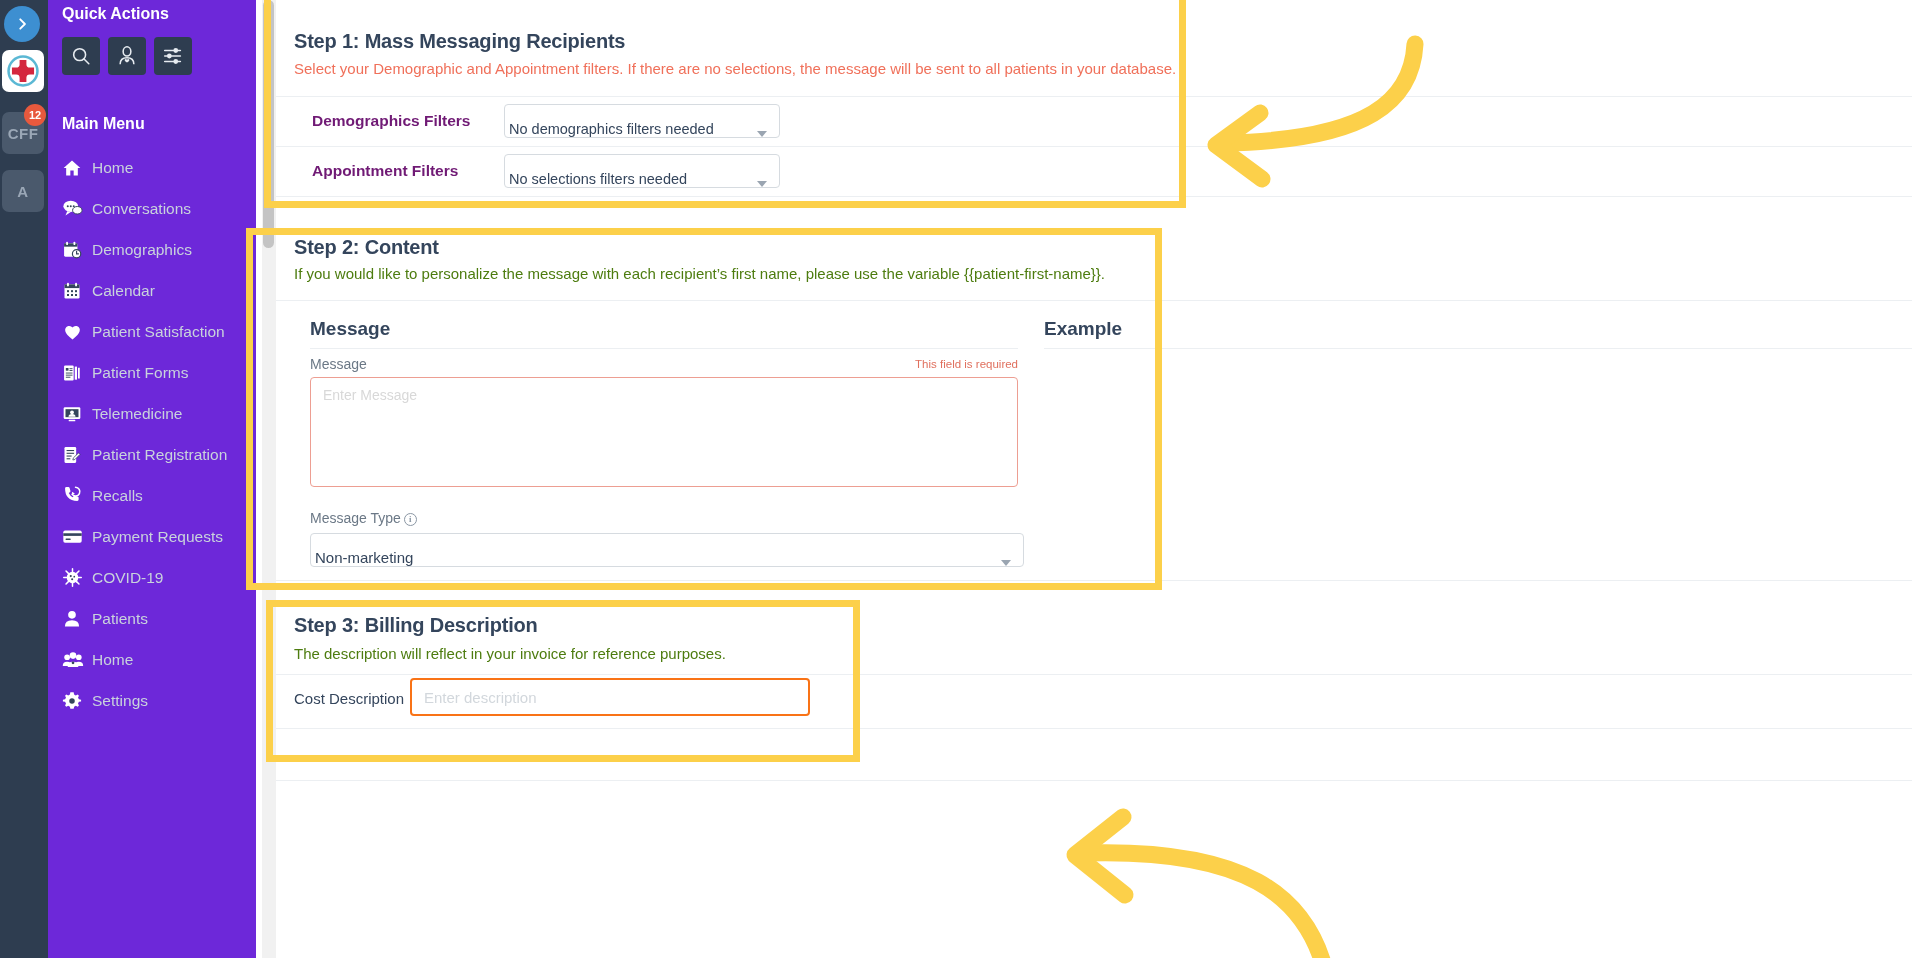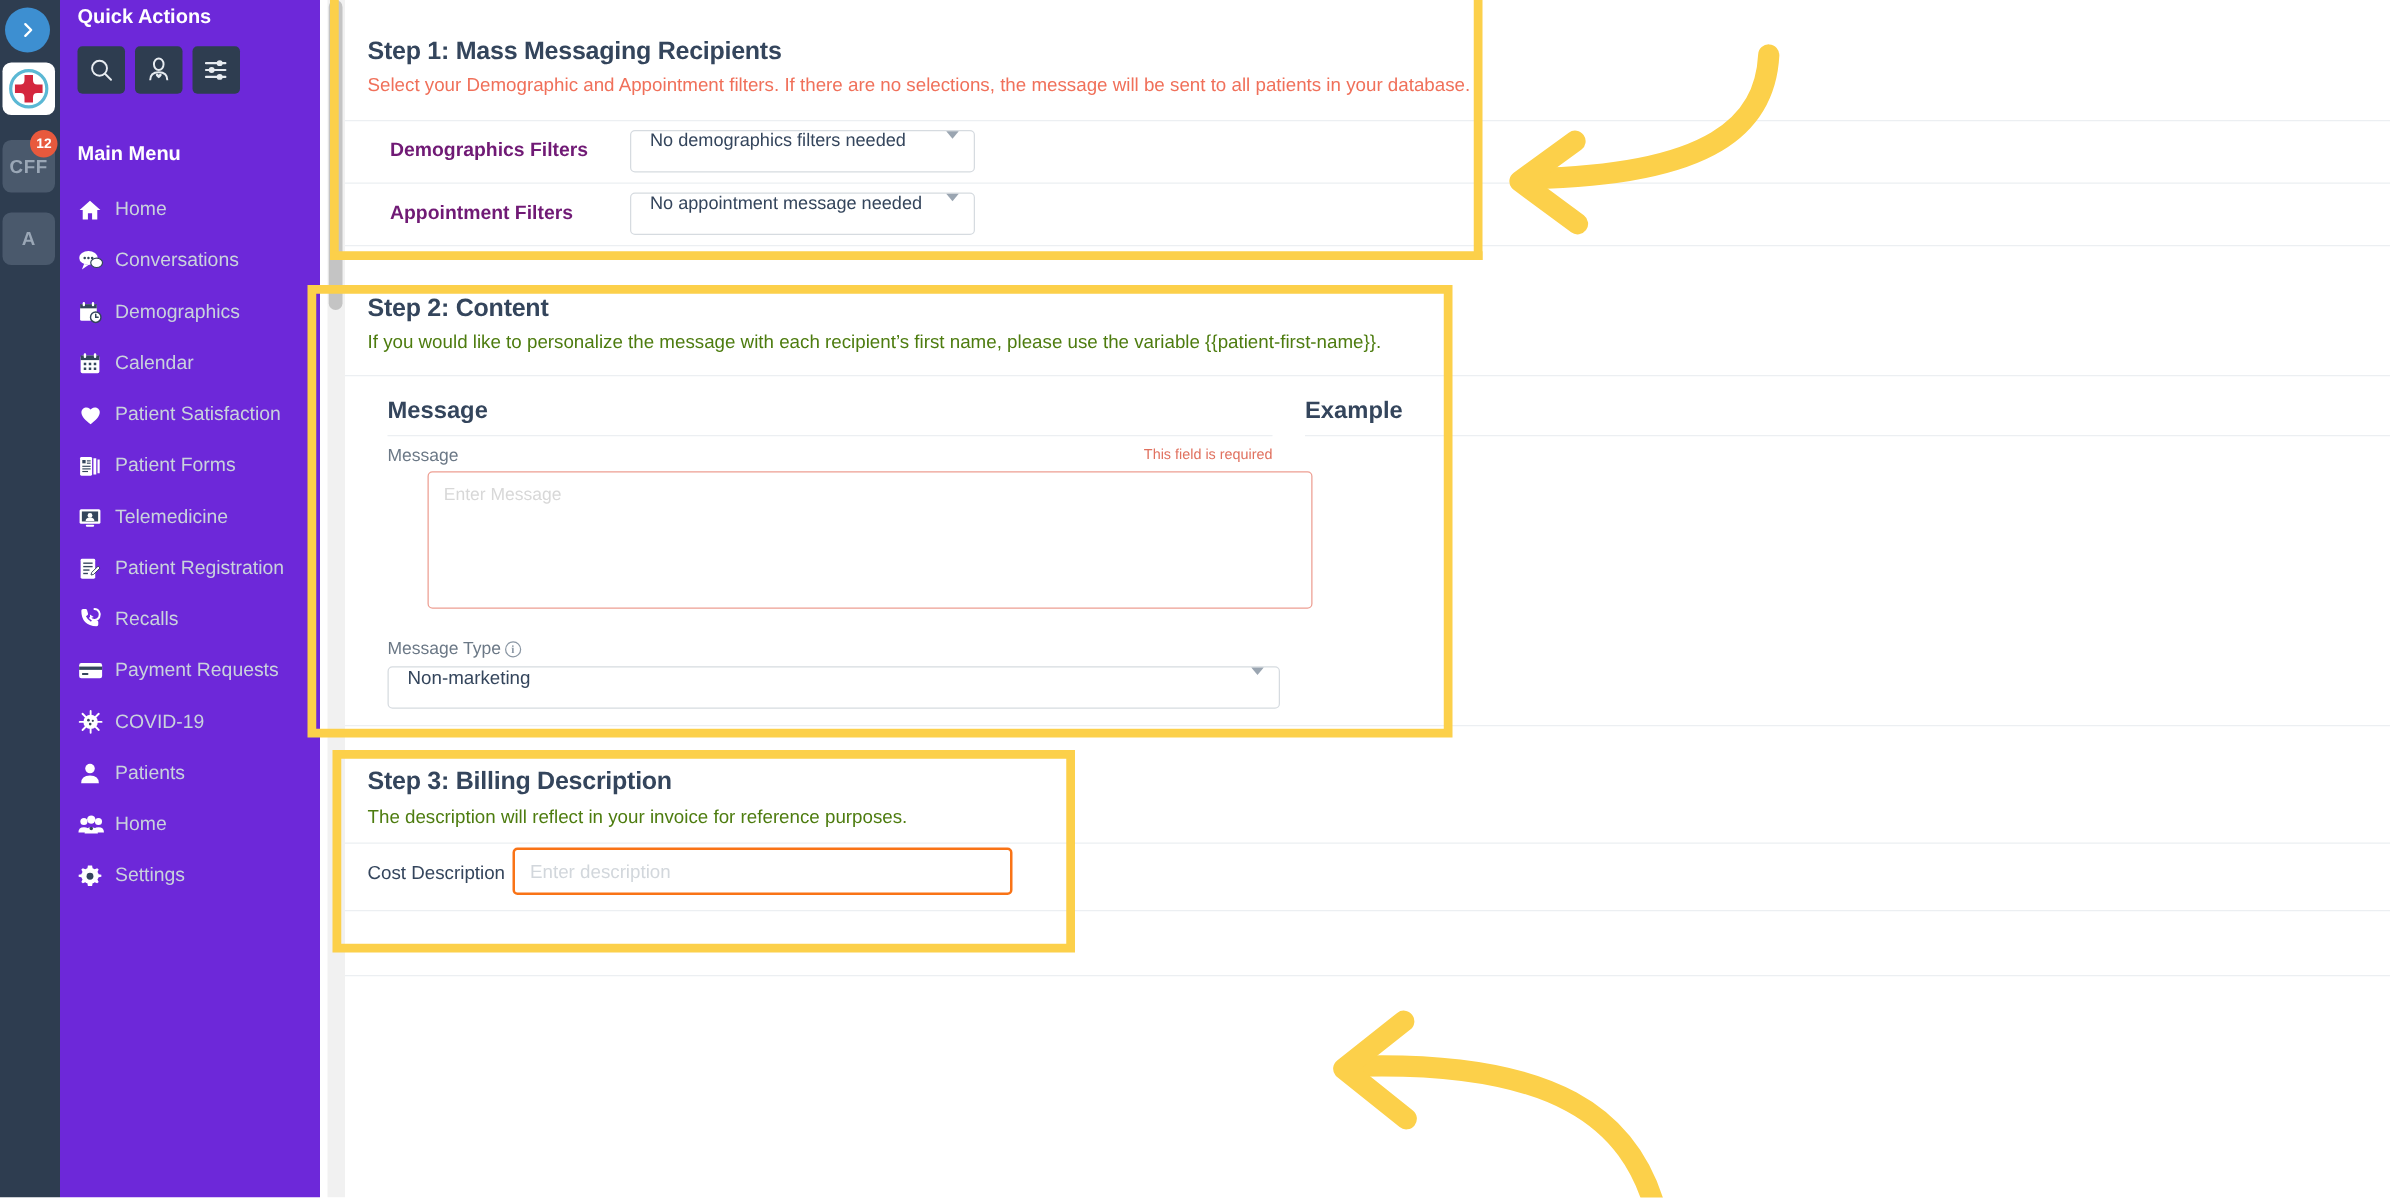--- a/index.html
+++ b/index.html
@@ -120,22 +120,22 @@
   }
   .step-sub { font-size: 15px; color: #4d7c0f; }
   .step-sub.red { color: #f0705a; }
 
   .field-label {
     font-size: 15.5px; font-weight: bold; color: #701a75;
   }
   .select-box {
     border: 1px solid #d6dbe0; border-radius: 4px;
     background: #ffffff;
-    display: flex; align-items: flex-start;
-    padding: 0 10px 0 15px;
+    display: flex; align-items: flex-end;
+    padding: 0 10px 0 4px;
     font-size: 14.5px; color: #34455c;
     cursor: pointer;
     position: relative;
   }
   .caret {
     position: absolute; right: 12px;
     width: 0; height: 0;
     border-left: 5px solid transparent;
     border-right: 5px solid transparent;
     border-top: 6px solid #9aa5b1;
@@ -146,21 +146,20 @@
   .req-text { font-size: 11.5px; color: #e0705e; }
 
   .msg-area {
     border: 1px solid #ed9e92; border-radius: 4px;
     background: #ffffff;
     font-size: 14px; color: #c9c9c9;
     padding: 9px 12px;
     resize: none;
     font-family: "Liberation Sans", sans-serif;
     outline: none;
-    margin-left: 32px;
   }
   .msg-area::placeholder { color: #d8d8d8; }
 
   .text-input {
     border: 2px solid #f97316; border-radius: 4px;
     background: #ffffff;
     font-size: 15px; color: #737373;
     padding: 0 12px;
     font-family: "Liberation Sans", sans-serif;
     outline: none;
@@ -464,21 +463,21 @@
     <div style="position:absolute;left:36px;top:112px;" class="field-label">Demographics Filters</div>
     <div class="select-box" style="position:absolute;left:228px;top:104px;width:276px;height:34px;">
       <span>No demographics filters needed</span>
       <span class="caret"></span>
     </div>
 
     <div class="hr-line" style="top:146px;"></div>
 
     <div style="position:absolute;left:36px;top:162px;" class="field-label">Appointment Filters</div>
     <div class="select-box" style="position:absolute;left:228px;top:154px;width:276px;height:34px;">
-      <span>No appointment message needed</span>
+      <span>No selections filters needed</span>
       <span class="caret"></span>
     </div>
 
     <div class="hr-line" style="top:196px;"></div>
 
     <div style="position:absolute;left:18px;top:236px;" class="step-title">Step 2: Content</div>
     <div style="position:absolute;left:18px;top:265px;" class="step-sub">If you would like to personalize the message with each recipient’s first name, please use the variable {{patient-first-name}}.</div>
 
     <div class="hr-line" style="top:300px;"></div>
 

